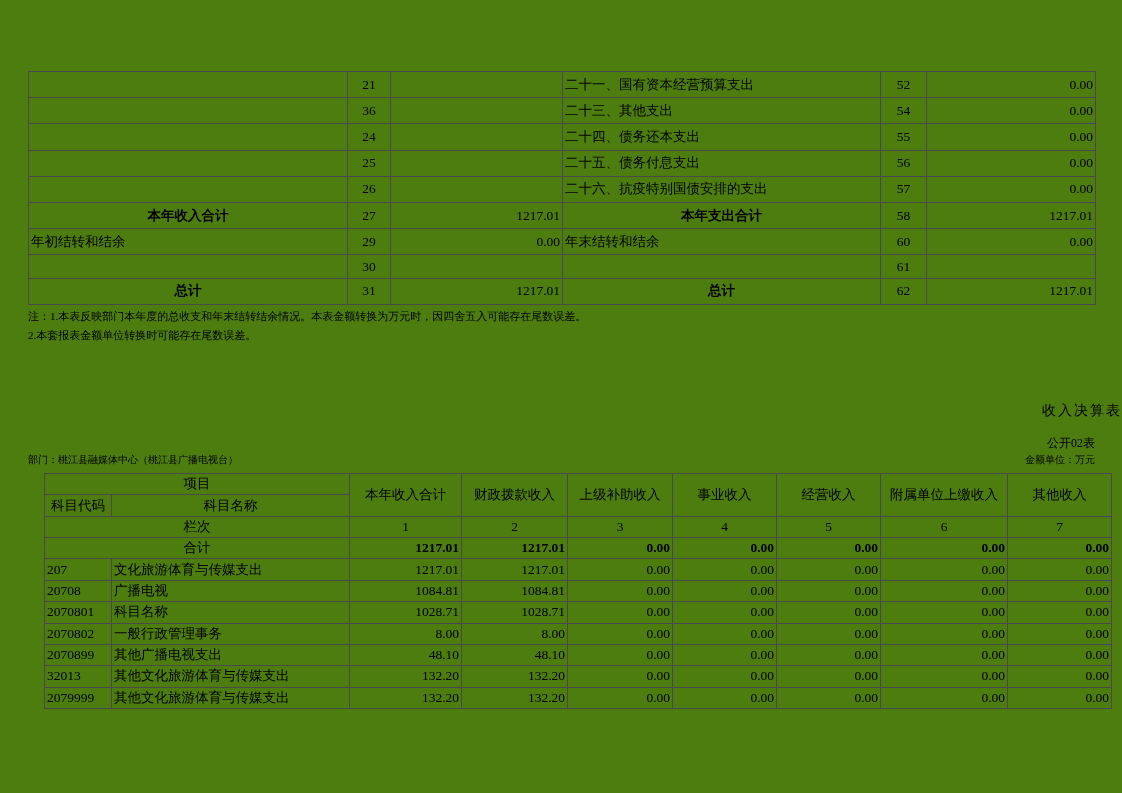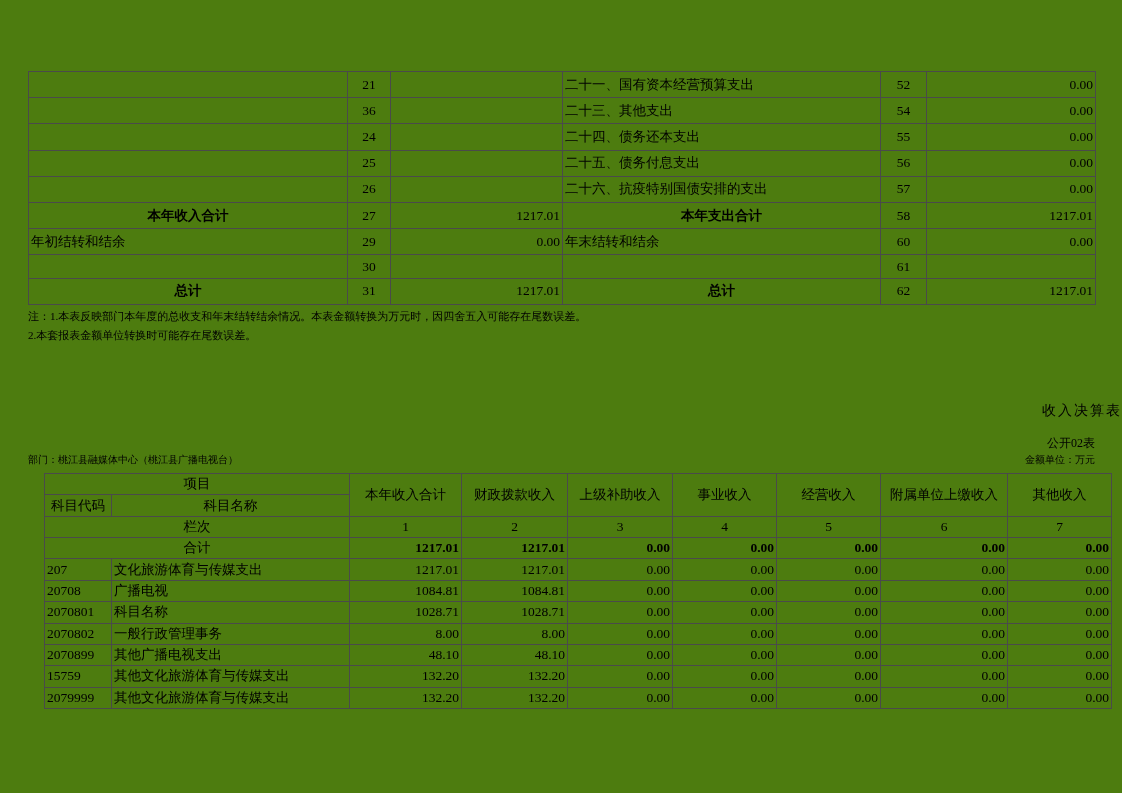--- a/index.html
+++ b/index.html
@@ -225,21 +225,21 @@
         <td class="item">其他广播电视支出</td>
         <td class="val">48.10</td>
         <td class="val">48.10</td>
         <td class="val">0.00</td>
         <td class="val">0.00</td>
         <td class="val">0.00</td>
         <td class="val">0.00</td>
         <td class="val">0.00</td>
       </tr>
       <tr>
-        <td class="item">15759</td>
+        <td class="item">32013</td>
         <td class="item">其他文化旅游体育与传媒支出</td>
         <td class="val">132.20</td>
         <td class="val">132.20</td>
         <td class="val">0.00</td>
         <td class="val">0.00</td>
         <td class="val">0.00</td>
         <td class="val">0.00</td>
         <td class="val">0.00</td>
       </tr>
       <tr>

